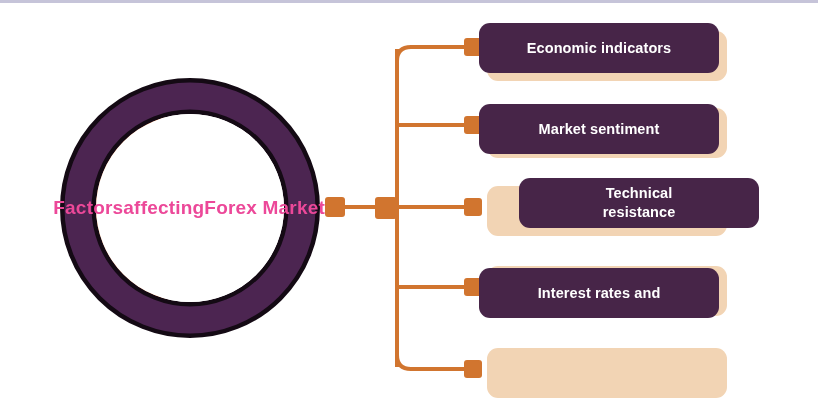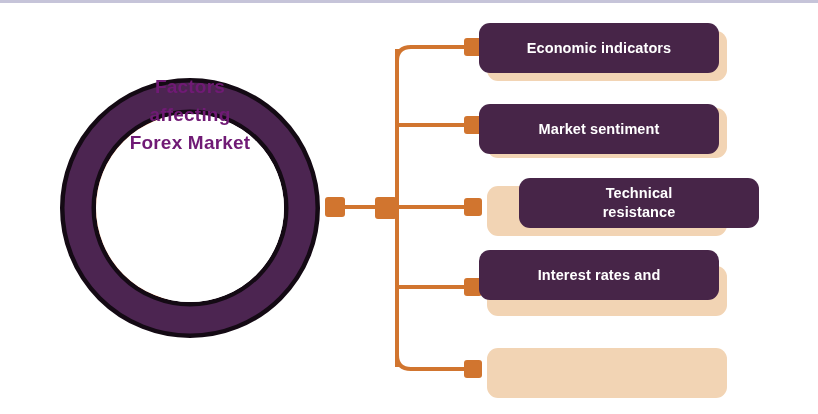--- a/index.html
+++ b/index.html
@@ -37,25 +37,25 @@
     height: 270px;
   }
   .hub svg { display: block; }
   .hub-label {
     position: absolute;
     left: 0;
     top: 0;
     width: 270px;
     height: 270px;
     display: flex;
-    flex-direction: column;
+    flex-direction: row;
     align-items: center;
-    justify-content: flex-start;
+    justify-content: flex-end;
     text-align: center;
-    color: #701a75;
+    color: #ec4899;
     font-weight: bold;
     font-size: 19px;
     line-height: 28px;
     letter-spacing: 0.2px;
     pointer-events: none;
   }
   .hub-label span { display: block; white-space: nowrap; }
 
   
   .wires {
@@ -93,21 +93,21 @@
     height: 50px;
     border-radius: 11px;
     background: #f2d4b4;
     z-index: 2;
   }
   .node-text { display: block; padding: 0 10px; }
 
   .n0 { top: 23px; }  .s0 { top: 31px; }
   .n1 { top: 104px; } .s1 { top: 108px; }
   .n2 { top: 178px; margin-left: 40px; } .s2 { top: 186px; }
-  .n3 { top: 250px; } .s3 { top: 266px; }
+  .n3 { top: 268px; } .s3 { top: 266px; }
   .n4 { top: 340px; } .s4 { top: 348px; }
 </style>
 </head>
 <body>
 
 <div id="canvas">
 
   <div class="top-rule"></div>
 
   <div class="hub">

